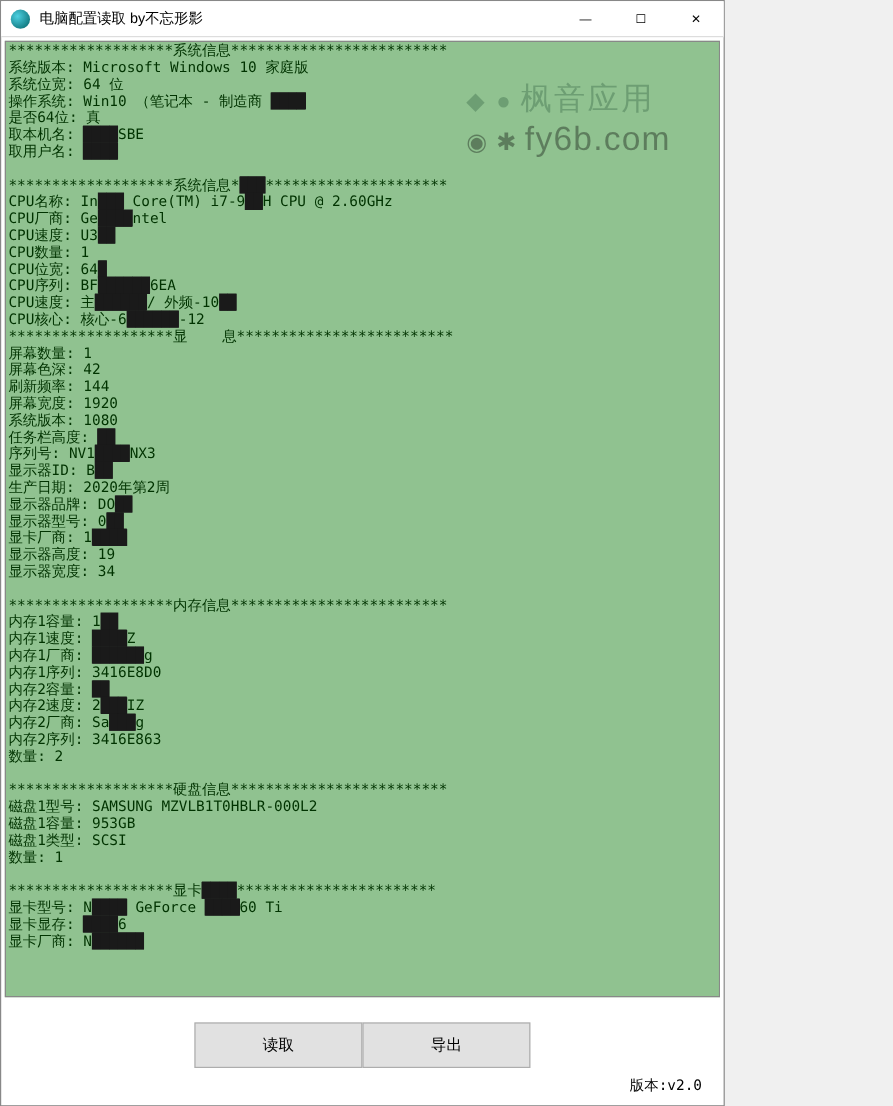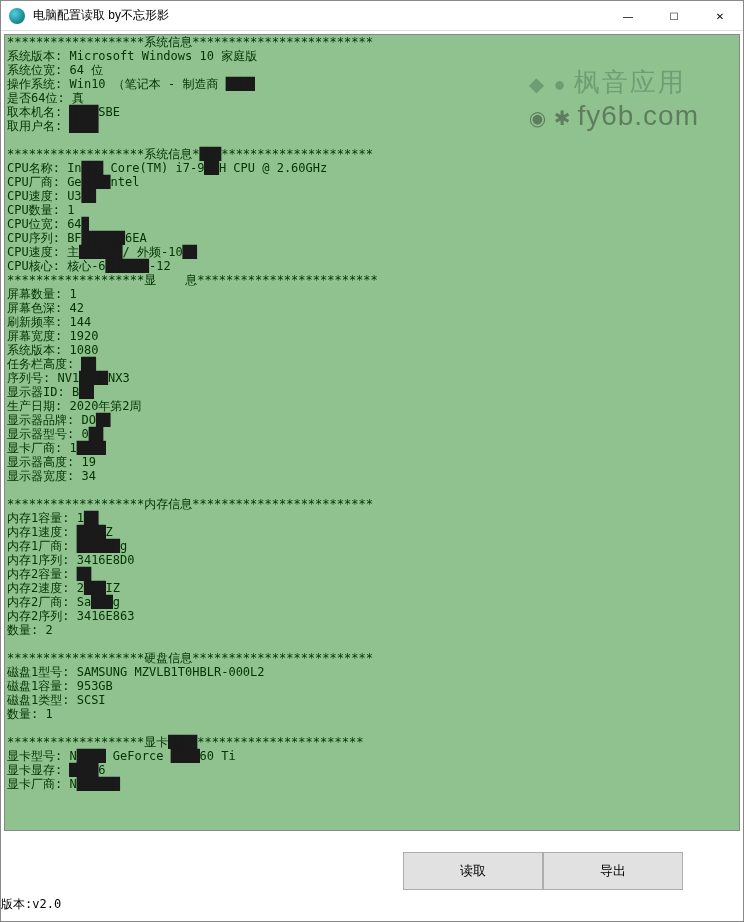--- a/index.html
+++ b/index.html
@@ -4,21 +4,21 @@
   <style>
     * { margin: 0; padding: 0; box-sizing: border-box; }
     body {
       font-family: "Microsoft YaHei", "SimSun", sans-serif;
       width: 744px;
       height: 922px;
       background: #f0f0f0;
       overflow: hidden;
     }
     .window {
-      width: 744px;
+      width: 604px;
       height: 922px;
       background: #fff;
       border: 1px solid #888;
       display: flex;
       flex-direction: column;
     }
     .titlebar {
       height: 30px;
       display: flex;
       align-items: center;
@@ -112,35 +112,35 @@
       color: #000000;
       letter-spacing: 1px;
     }
     .watermark .icons {
       display: inline-block;
       font-size: 20px;
       margin-right: 6px;
     }
     .button-row {
       display: flex;
-      justify-content: flex-end;
+      justify-content: center;
       padding: 18px 60px 4px 60px;
     }
     .action-btn {
       width: 140px;
       height: 38px;
       background: #e1e1e1;
       border: 1px solid #adadad;
       font-size: 13px;
       color: #000;
       cursor: default;
       font-family: "Microsoft YaHei", sans-serif;
     }
     .version-row {
-      text-align: left;
+      text-align: right;
       padding: 2px 18px 8px 0;
       font-size: 12px;
       font-family: "SimSun", monospace;
     }
   </style>
 </head>
 <body>
 
 <div class="window">
   <div class="titlebar">

